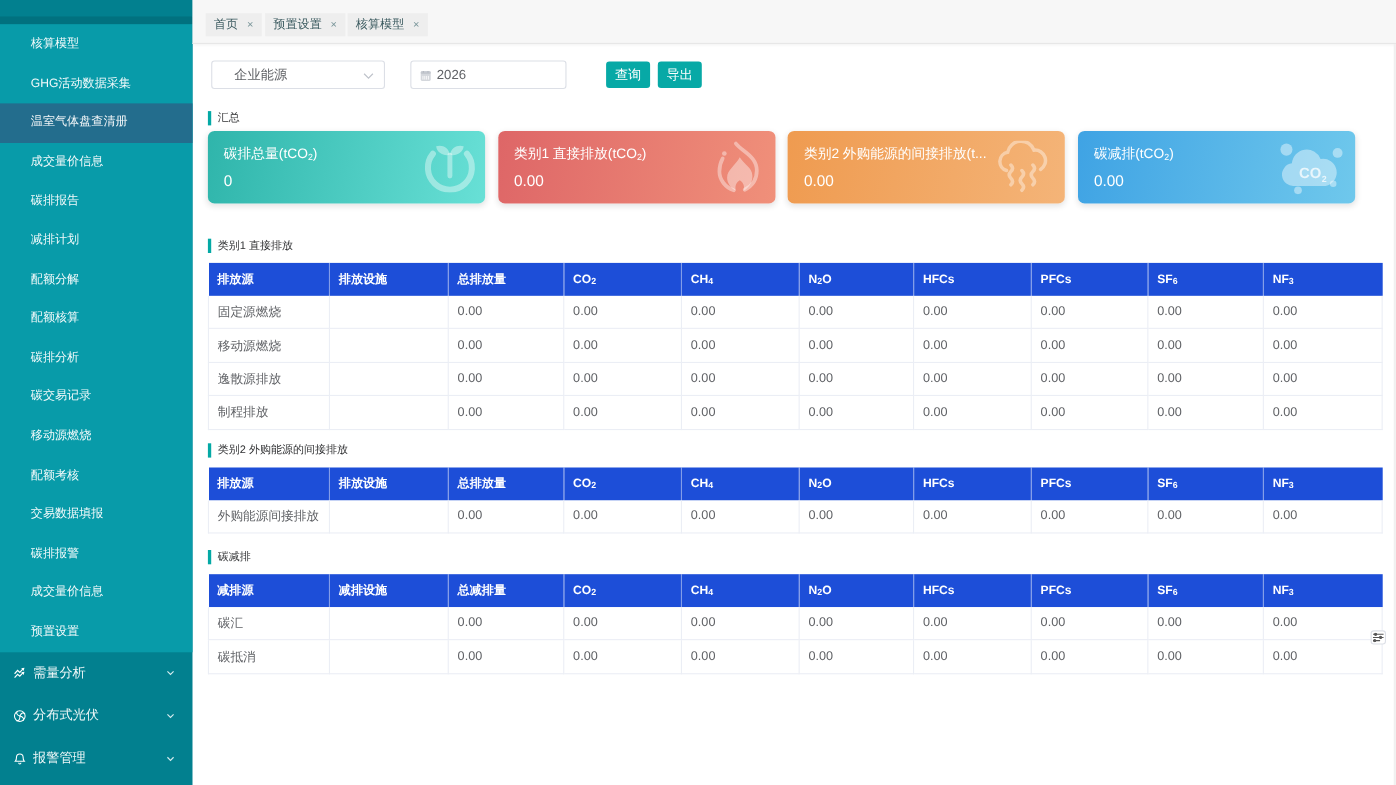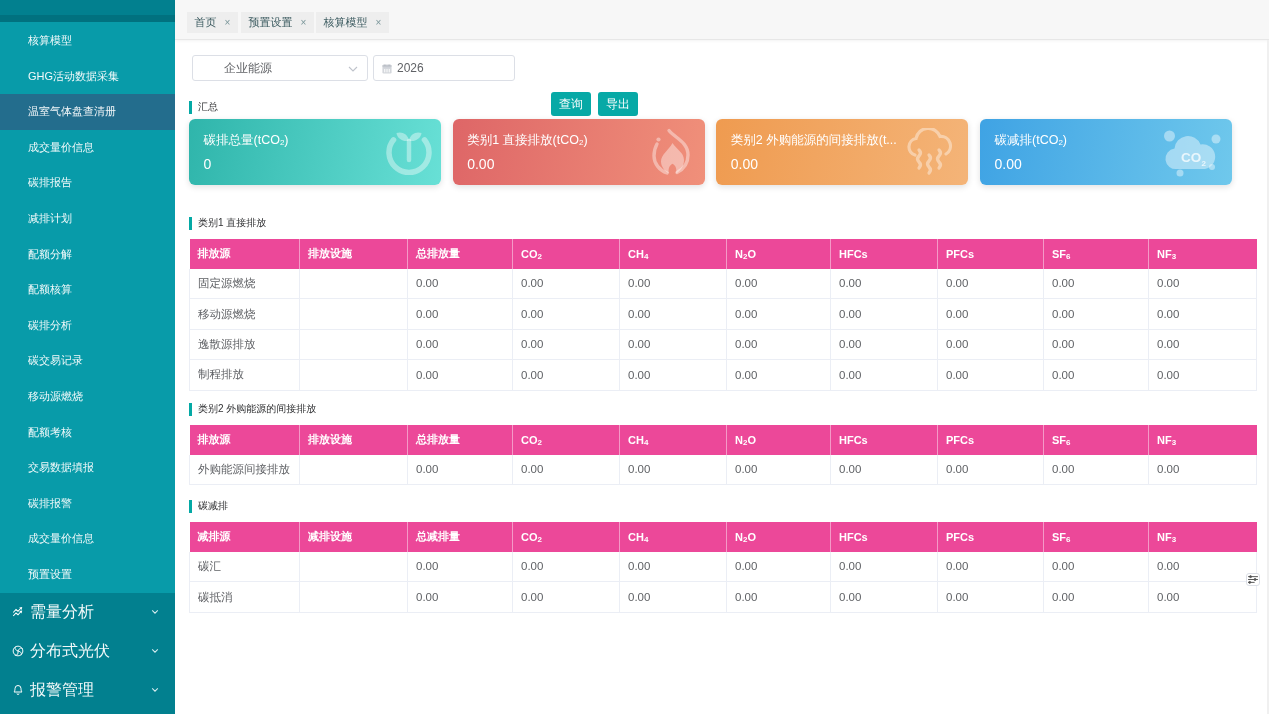--- a/index.html
+++ b/index.html
@@ -6,52 +6,52 @@
 html,body { width:1269px; height:714px; overflow:hidden; font-family:"Liberation Sans",sans-serif; background:#fff; }
 .abs { position:absolute; }
 
 
 #sidebar { position:absolute; left:0; top:0; width:175px; height:714px; background:#02808F; }
 #sb-strip1 { position:absolute; left:0; top:0; width:175px; height:15px; background:#02808F; }
 #sb-strip2 { position:absolute; left:0; top:15px; width:175px; height:7px; background:#01717F; }
 #submenu { position:absolute; left:0; top:22px; width:175px; height:571px; background:#089BA9; padding-top:1px; }
 .smi { height:35.6px; line-height:35.6px; padding-left:28px; color:rgba(255,255,255,.95); font-size:11px; white-space:nowrap; }
 .smi.active { background:#236D8D; }
-.topitem { position:absolute; left:0; width:175px; height:39px; color:rgba(255,255,255,.95); font-size:16px; }
+.topitem { position:absolute; left:0; width:175px; height:39px; color:rgba(255,255,255,.95); font-size:12px; }
 .topitem .ticon { position:absolute; left:12px; top:50%; margin-top:-6px; width:12px; height:12px; }
 .topitem .tlabel { position:absolute; left:30px; top:0; line-height:39px; }
 .topitem .chev { position:absolute; right:16px; top:50%; margin-top:-4px; width:8px; height:8px; }
 
 
 #tabbar { position:absolute; left:175px; top:0; width:1252px; height:40px; background:#f7f7f7; border-bottom:1px solid #e7e7e7; box-shadow:0 1px 3px rgba(0,0,0,0.05); }
 .tab { position:absolute; top:12px; height:21px; line-height:21px; background:#EEEEEE; color:#3c5b60; font-size:11px; padding:0 8px; white-space:nowrap; }
 .tab .x { color:#7a969a; font-size:10px; margin-left:5px; }
 .tab.active { background:#E5F4F2; padding:0 6.5px; }
 .tab.active .dot { display:inline-block; width:5px; height:5px; border-radius:50%; background:#07A9A6; margin-right:4px; vertical-align:1px; }
 
 
 .inputbox { position:absolute; background:#fff; border:1px solid #dcdfe6; border-radius:3px; height:26px; font-size:12px; color:#606266; }
-#selectbox { left:192px; top:55px; width:176px; line-height:24px; padding-left:31px; }
+#selectbox { left:192px; top:55px; width:158px; line-height:24px; padding-left:20px; }
 #datebox { left:373px; top:55px; width:142px; line-height:24px; padding-left:23px; }
-.btn { position:absolute; top:56px; width:40px; height:24px; background:#07A9A6; border-radius:3px; color:#fff; font-size:12px; text-align:center; line-height:24px;margin-top:36px; }
+.btn { position:absolute; top:56px; width:40px; height:24px; background:#07A9A6; border-radius:3px; color:#fff; font-size:12px; text-align:center; line-height:24px; }
 
 
 .sect { position:absolute; left:189px; height:13px; }
 .sect .bar { position:absolute; left:0; top:0; width:2.5px; height:13px; background:#04A9A5; }
 .sect .txt { position:absolute; left:9px; top:50%; transform:translateY(-50%); font-size:10px; color:#303133; font-weight:400; white-space:nowrap; }
 
 
 .card { position:absolute; top:119px; width:252px; height:66px; border-radius:6px; color:#fff; box-shadow:0 2px 6px rgba(0,0,0,0.12); overflow:hidden; }
 .card .t { position:absolute; left:14.5px; top:13px; font-size:12.5px; white-space:nowrap; }
 .card .v { position:absolute; left:14.5px; top:36.5px; font-size:14px; }
 .card svg.bigicon { position:absolute; right:20px; top:50%; transform:translateY(-50%); }
 
 
 table.gtab { position:absolute; left:189px; width:1068px; border-collapse:collapse; table-layout:fixed; }
-table.gtab th { background:#ec4899; color:#fff; font-size:11px; font-weight:bold; text-align:left; padding:0 0 0 8px; height:29.5px; border-right:1px solid rgba(255,255,255,.45); }
+table.gtab th { background:#1d4ed8; color:#fff; font-size:11px; font-weight:bold; text-align:left; padding:0 0 0 8px; height:29.5px; border-right:1px solid rgba(255,255,255,.45); }
 table.gtab th:last-child { border-right:none; }
 table.gtab td { background:#fff; font-size:11.5px; color:#606266; text-align:left; padding:0 0 0 8px; height:30.4px; border:1px solid #ebeef5; border-top:none; }
 sub { font-size:8px; vertical-align:-1px; line-height:0; }
 </style>
 </head>
 <body>
 
 <div id="sidebar">
   <div id="sb-strip1"></div>
   <div id="sb-strip2"></div>

